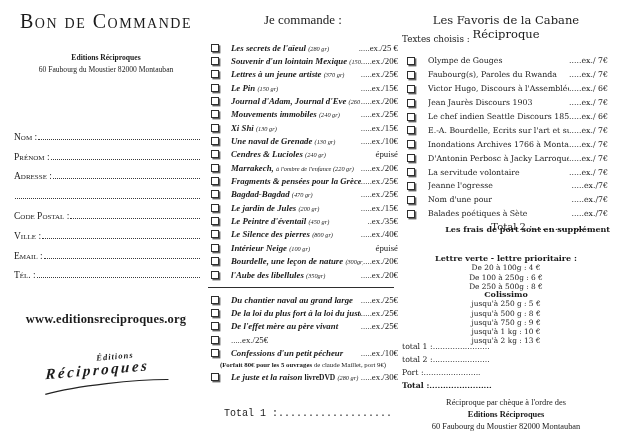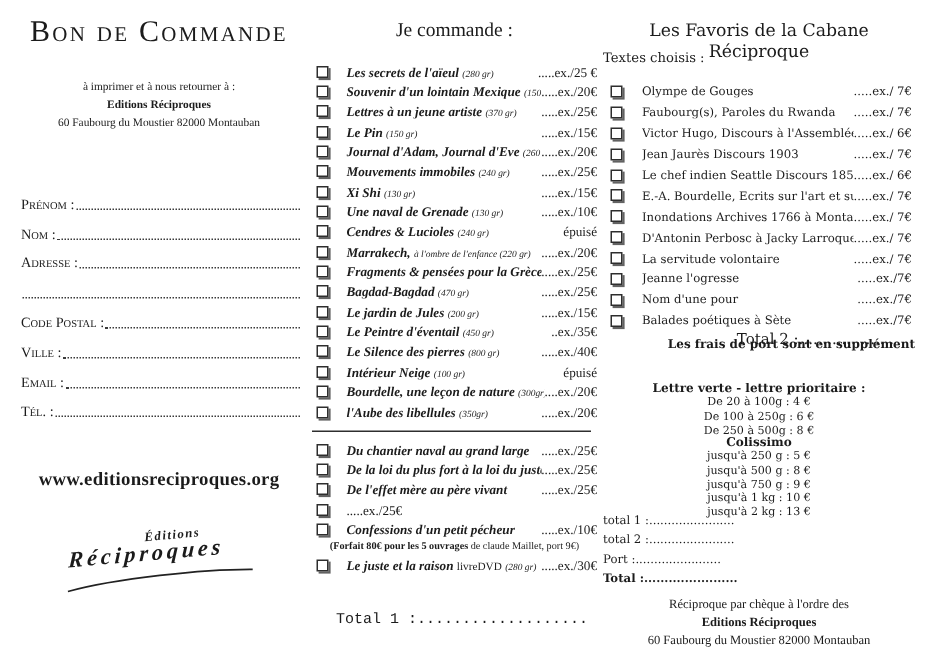--- a/index.html
+++ b/index.html
@@ -34,21 +34,21 @@
   .logo-swoosh{position:absolute;top:28px;left:0;width:132px;height:12px;}
 
   
   .mid-header{position:absolute;top:12px;left:0;right:0;text-align:center;font-size:13px;}
   .m-rows1{position:absolute;top:41px;left:2px;right:0;}
   .m-row{display:flex;align-items:center;height:13.35px;font-size:8.8px;}
   .cb{width:6px;height:6px;border:1px solid #2e2e2e;background:#fff;flex:none;
     box-shadow:1.4px 1.4px 0 rgba(70,70,70,0.85);margin:0 12px 0 1px;}
   .m-title{flex:1;white-space:nowrap;overflow:hidden;font-weight:bold;font-style:italic;}
   .m-note{font-size:6.3px;font-weight:normal;}
-  .m-mid{font-size:7.5px;font-weight:normal;font-style:normal;}
+  .m-mid{font-size:7.5px;font-weight:bold;font-style:normal;}
   .m-price{white-space:nowrap;font-size:8.8px;text-align:right;}
   .m-divider{position:absolute;top:287px;left:0;right:4px;border-top:1px solid #2e2e2e;}
   .m-rows2{position:absolute;top:293px;left:2px;right:0;}
   .bundle-note{position:absolute;top:361px;left:0;right:0;text-align:center;font-size:6.8px;}
   .bundle-note .bn-bold{font-weight:bold;}
   .dvd-row{position:absolute;top:370px;left:2px;right:0;}
   .total1{position:absolute;top:408px;left:0;right:6px;text-align:right;font-size:10px;font-family:Liberation Mono, monospace;}
 
   
   .fav{font-family:"DejaVu Serif", serif;}
@@ -73,32 +73,31 @@
     font-size:8.4px;line-height:1.45;font-family:"Liberation Serif", serif;}
   .payment .pay-pub{font-weight:bold;}
 </style>
 </head>
 <body>
 
 <div class="col col-left">
   <div class="bc-title">Bon de Commande</div>
 
   <div class="return-block">
-    <div>à imprimer et à nous retourner à :</div>
     <div class="pub">Editions Réciproques</div>
     <div>60 Faubourg du Moustier 82000 Montauban</div>
   </div>
 
   <div class="fields">
     <div class="field">
+        <span class="flabel">Nom :</span>
+        <span class="dots"></span>
+      </div>
+    <div class="field">
         <span class="flabel">Prénom :</span>
-        <span class="dots"></span>
-      </div>
-    <div class="field">
-        <span class="flabel">Nom :</span>
         <span class="dots"></span>
       </div>
     <div class="field">
         <span class="flabel">Adresse :</span>
         <span class="dots"></span>
       </div>
     <div class="field">
         <span class="flabel"></span>
         <span class="dots"></span>
       </div>

